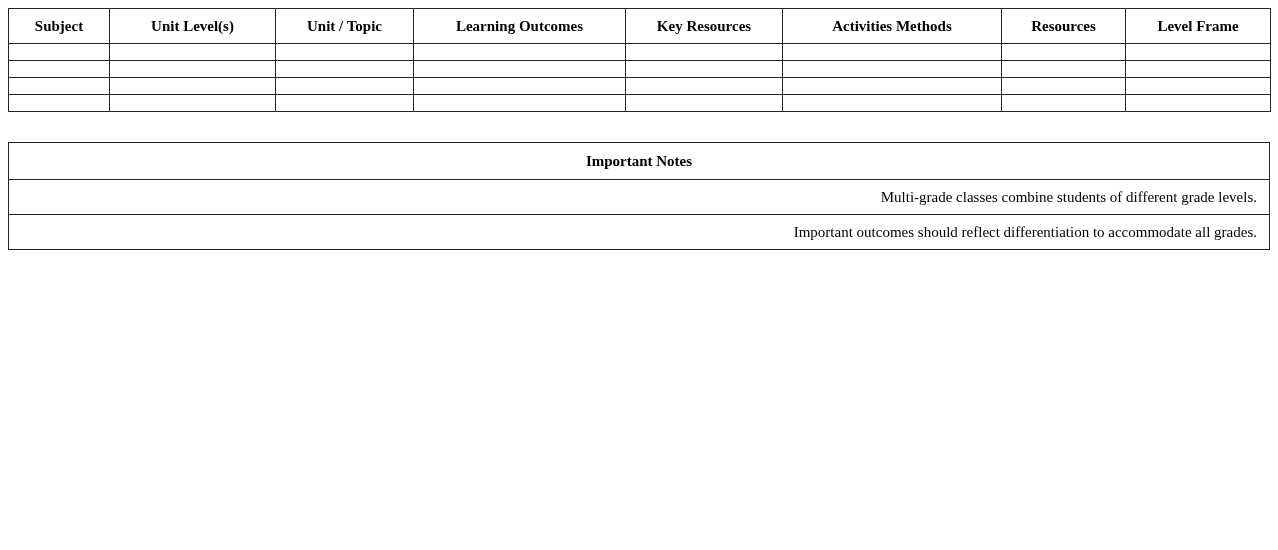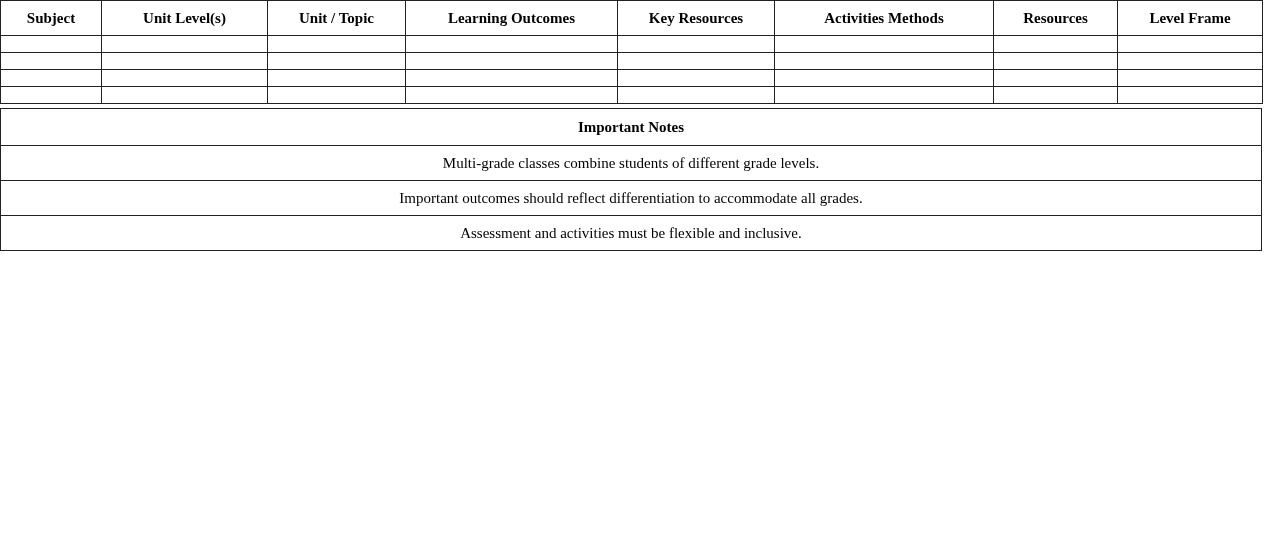--- a/index.html
+++ b/index.html
@@ -1,34 +1,34 @@
 <!DOCTYPE html>
 <html><head>
   <meta charset="utf-8">
   <style>
     html, body { margin: 0; padding: 0; background: #ffffff; }
     body {
       width: 1278px; height: 550px; overflow: hidden;
       font-family: "Liberation Serif", "DejaVu Serif", serif;
       font-size: 15px; color: #000;
     }
-    .wrap { }
+    .wrap { padding: 8px; }
     table { border-collapse: collapse; width: 1262px; table-layout: fixed; }
     th, td { border: 1px solid #222; }
     .plan th {
       height: 34px; font-weight: bold; text-align: center;
       font-size: 15px; padding: 0 4px;
     }
     .plan td { height: 16px; padding: 0; }
-    .notes { margin-top: 4px; }
+    .notes { margin-top: 30px; }
     .notes th {
       height: 34px; font-weight: bold; text-align: center; font-size: 15px;
     }
     .notes td {
-      height: 34px; padding: 0 12px; text-align: center; font-size: 15px;
+      height: 34px; padding: 0 12px; text-align: right; font-size: 15px;
     }
   </style>
 </head>
 <body>
 
 <div class="wrap">
   <table class="plan">
     <colgroup id="plan-cols">
         <col style="width: 101px;">
         <col style="width: 166px;">
@@ -101,18 +101,15 @@
         <th>Important Notes</th>
       </tr>
     </thead>
     <tbody>
       <tr>
           <td>Multi-grade classes combine students of different grade levels.</td>
         </tr>
       <tr>
           <td>Important outcomes should reflect differentiation to accommodate all grades.</td>
         </tr>
-      <tr>
-          <td>Assessment and activities must be flexible and inclusive.</td>
-        </tr>
     </tbody>
   </table>
 </div>
 
 </body></html>

